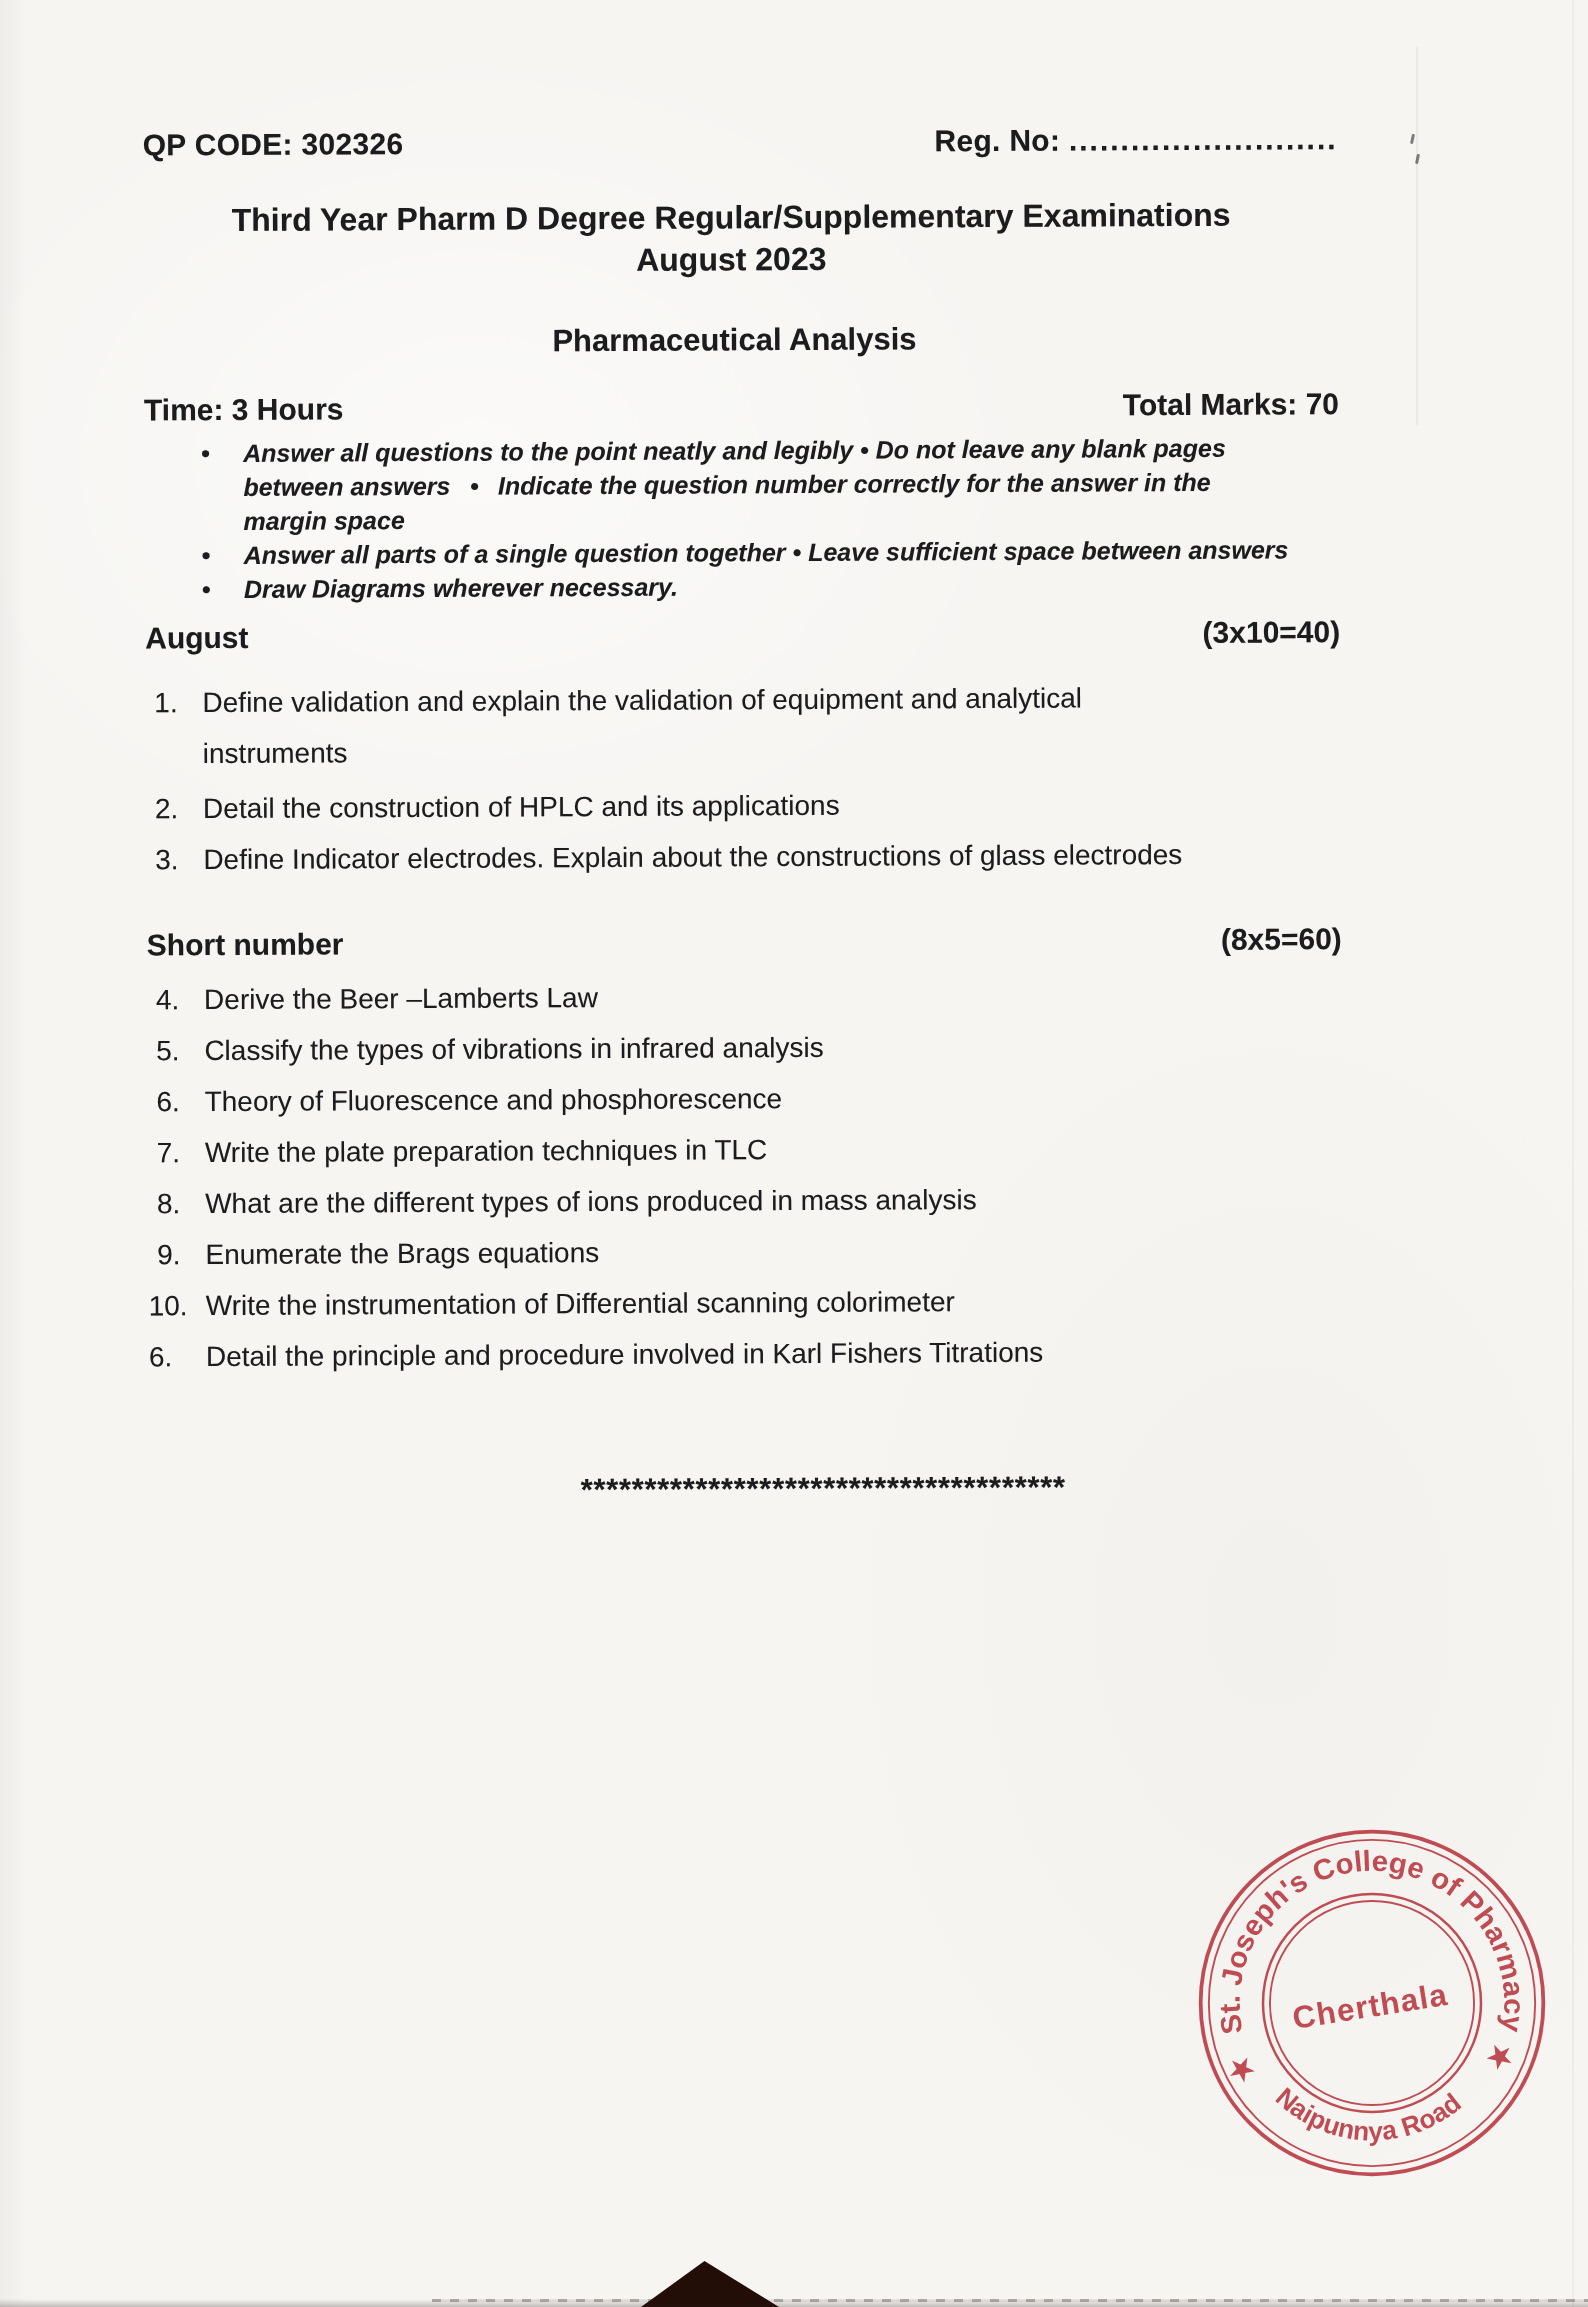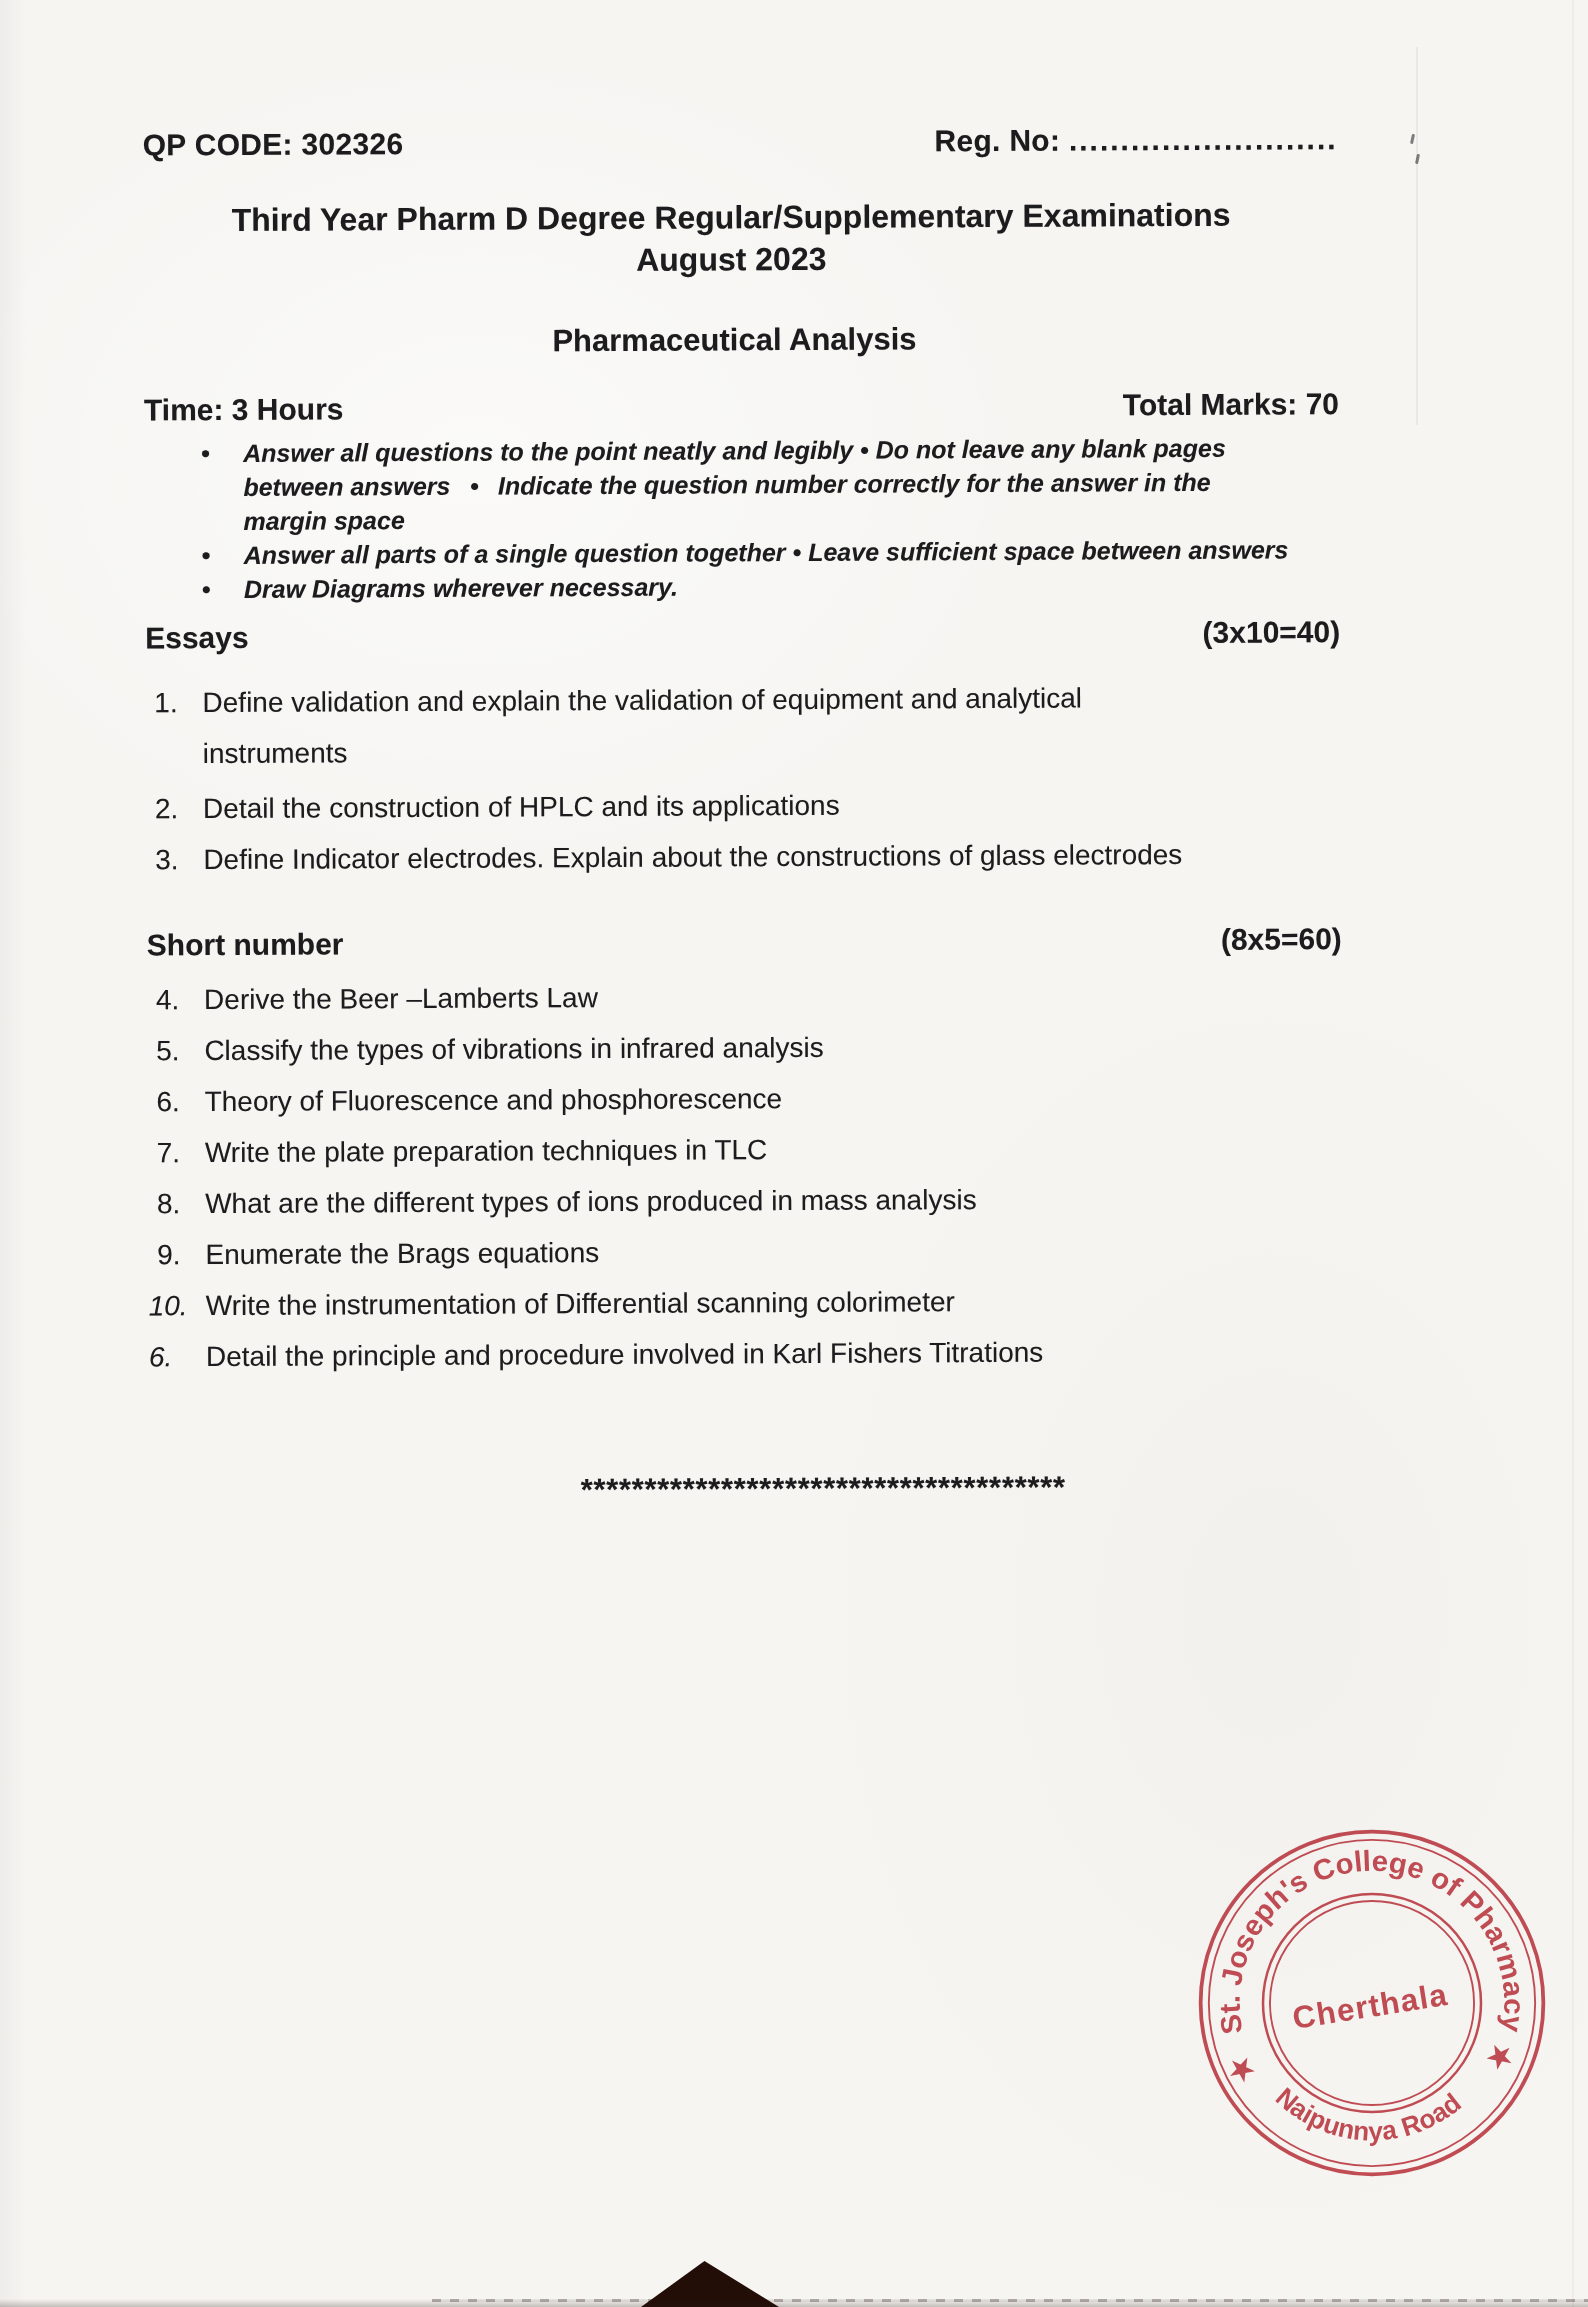--- a/index.html
+++ b/index.html
@@ -38,21 +38,21 @@
   .instructions li + li{margin-top:0px;}
   .iline{display:block;}
   .section-row{margin-top:15px;font-size:30px;font-weight:bold;}
   .section-row.shorts{margin-top:51px;}
   .q-list{margin-top:30px;}
   .q-list.shorts{margin-top:20px;}
   .q-item{display:flex;align-items:flex-start;}
   .q-item + .q-item{margin-top:16px;}
   .q-item.gap-lg{margin-top:19.6px;}
   .qnum{flex:0 0 57px;font-size:28px;line-height:35px;padding-left:8.8px;box-sizing:border-box;}
-  .qnum.wide{padding-left:0;font-style:italic;}
+  .qnum.wide{padding-left:0;}
   .qtext{flex:1;font-size:28px;line-height:35px;}
   .qline{display:block;}
   .qline + .qline{margin-top:16px;}
   
   .content, .content *{text-shadow:0 0 0.7px rgba(20,20,20,.28);}
   .stars-line{
     margin-top:100px;
     text-align:center;
     transform:translateX(76px);
     font-size:31px;font-weight:bold;letter-spacing:0.7px;
@@ -114,21 +114,21 @@
       </li>
       <li>
         <span class="iline">Answer all parts of a single question together • Leave sufficient space between answers</span>
       </li>
       <li>
         <span class="iline">Draw Diagrams wherever necessary.</span>
       </li>
     </ul>
 
     <div class="row section-row">
-      <span>Essays</span>
+      <span>August</span>
       <span>(3x10=40)</span>
     </div>
 
     <div class="q-list">
       <div class="q-item">
         <span class="qnum">1.</span>
         <span class="qtext">
           <span class="qline">Define validation and explain the validation of equipment and analytical</span>
           <span class="qline">instruments</span>
         </span>

